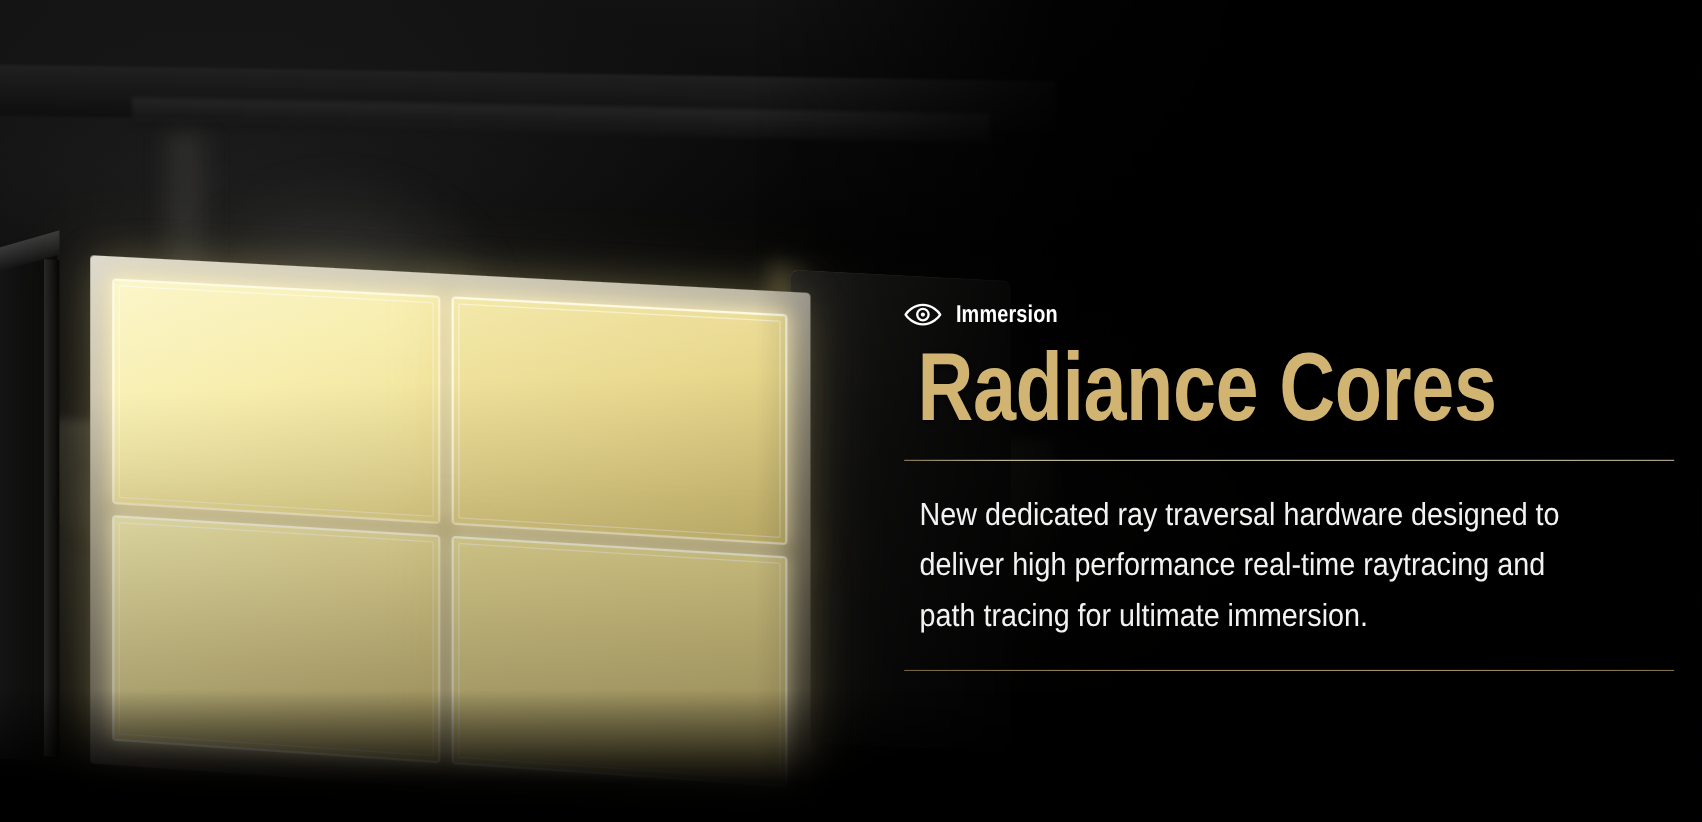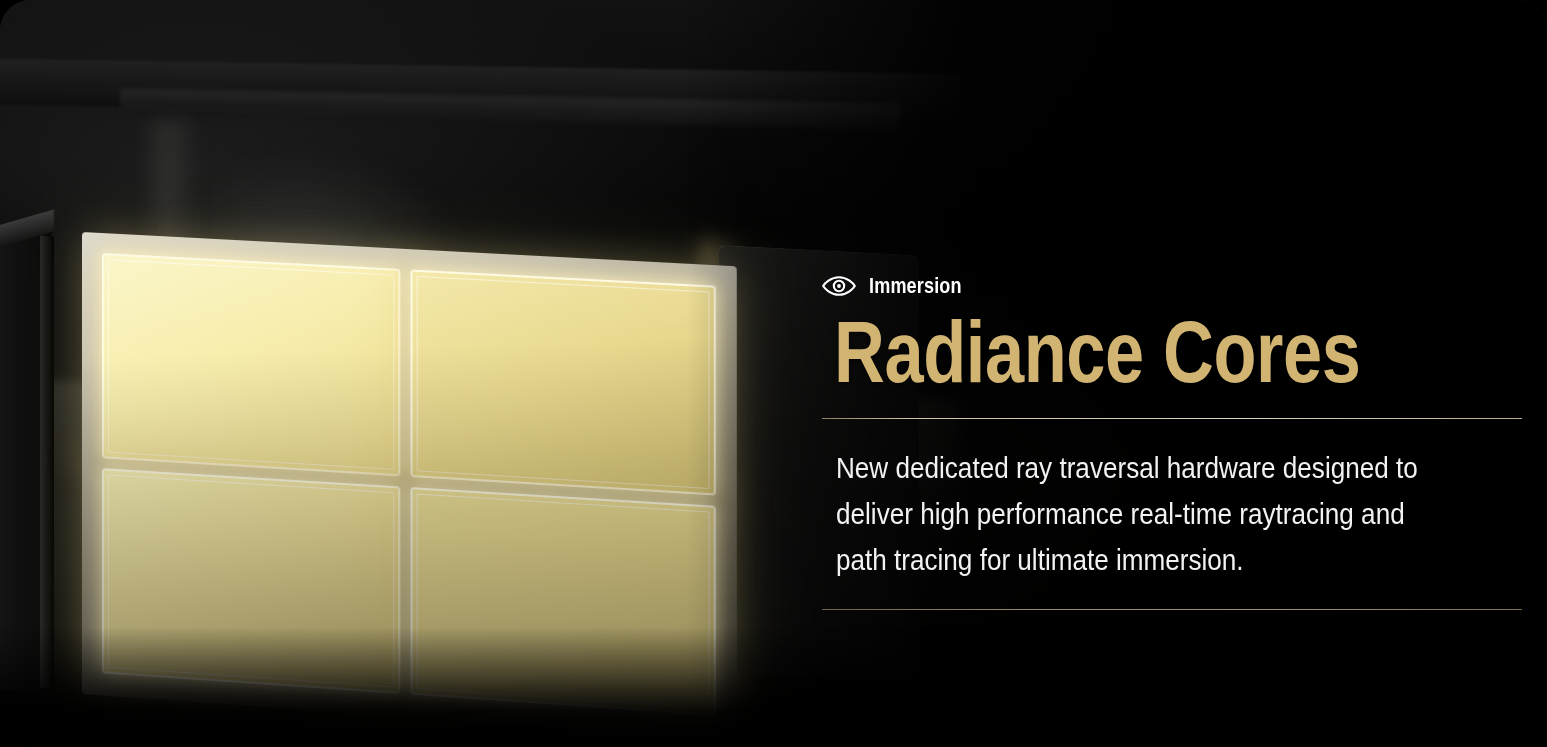--- a/index.html
+++ b/index.html
@@ -8,21 +8,20 @@
     padding: 0;
     background: #000000;
   }
   #stage {
     position: relative;
     width: 1547px;
     height: 747px;
     overflow: hidden;
     background: #0f172a;
     font-family: "Liberation Sans", sans-serif;
-    border-radius: 31px;
   }
 
   
   .scene-bg {
     position: absolute;
     inset: 0;
     background:
       radial-gradient(900px 420px at 300px 520px, rgba(70,66,52,0.30) 0%, rgba(18,17,14,0.0) 72%),
       radial-gradient(760px 300px at 200px 170px, rgba(46,46,46,0.55) 0%, rgba(0,0,0,0) 70%),
       linear-gradient(180deg, #121212 0%, #0b0b0b 14%, #050505 30%, #0a0a0a 48%, #151513 62%, #090908 80%, #000000 100%);

